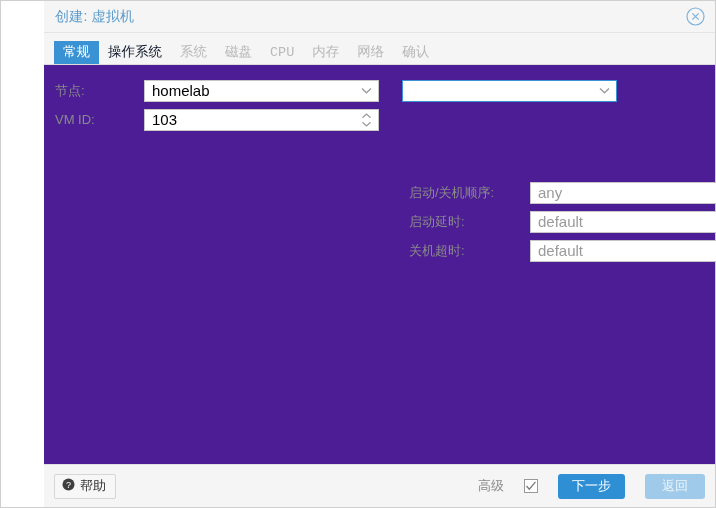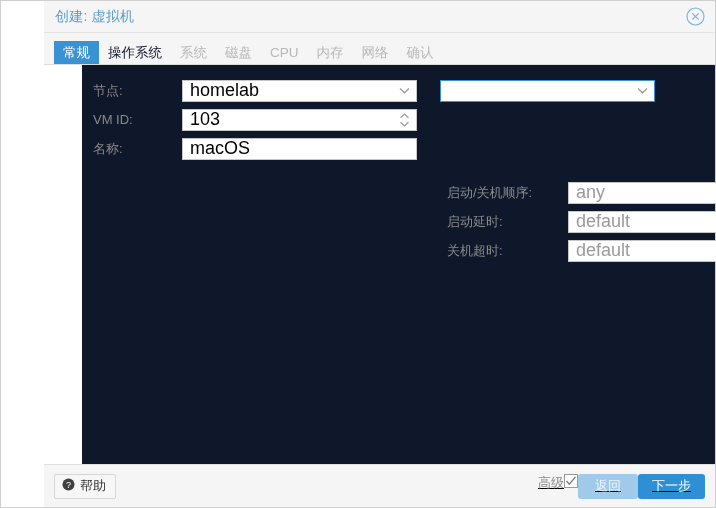--- a/index.html
+++ b/index.html
@@ -60,20 +60,21 @@
   .tabbar {
     position: relative;
     height: 32px;
     flex: 0 0 32px;
     background: #f5f5f5;
     border-bottom: 1px solid #dcdcdc;
     display: flex;
     align-items: center;
     padding-left: 10px;
     box-sizing: border-box;
+    font-family: Liberation Mono, monospace;
   }
   .tab {
     height: 23px;
     line-height: 23px;
     padding: 0 9px;
     margin-top: 8px;
     font-size: 13.5px;
     color: #b8b8b8;
     white-space: nowrap;
     cursor: pointer;
@@ -82,22 +83,21 @@
   .tab.enabled { color: #0f172a; }
   .tab.active {
     background: #3892d4;
     color: #ffffff;
   }
 
   
   .form-body {
     position: relative;
     flex: 1 1 auto;
-    background: #0f172a;
-    margin-left: 38px;
+    background: #4c1d95;
   }
 
   .col-left  { position: absolute; left: 0;   top: 0; width: 358px; }
   .col-right { position: absolute; left: 358px; top: 0; width: 357px; }
 
   .field {
     position: relative;
     height: 29px;
     display: flex;
     align-items: center;
@@ -118,21 +118,21 @@
     border: 1px solid #c6c6c6;
     display: flex;
     align-items: center;
   }
   .col-left  .control { width: 235px; }
   .col-right .control { width: 215px; }
   .control.focused { border: 1px solid #3892d4; }
 
   .control .value {
     padding-left: 7px;
-    font-size: 18px;
+    font-size: 15px;
     color: #000000;
     white-space: nowrap;
     overflow: hidden;
   }
   .control .value.placeholder { color: #9a9a9a; }
 
   .arrow-down {
     position: absolute;
     right: 6px;
     top: 0;
@@ -186,22 +186,22 @@
     border: 1px solid #d6d6d6;
     border-radius: 2px;
     font-size: 13px;
     color: #333333;
     cursor: pointer;
     white-space: nowrap;
   }
   .footer-right {
     margin-left: auto;
     display: flex;
-    gap: 0;
-    text-decoration: underline;
+    align-items: center;
+    gap: 20px;
   }
   .adv-label {
     font-size: 13px;
     color: #8a8a8a;
     white-space: nowrap;
   }
   .adv-check {
     width: 14px;
     height: 14px;
     box-sizing: border-box;
@@ -280,26 +280,20 @@
             <svg width="11" height="6" viewBox="0 0 11 6">
                 <path d="M1.5 4.8 L5.5 1 L9.5 4.8" fill="none" stroke="#9b9b9b" stroke-width="1.2"></path>
               </svg>
             <svg width="11" height="6" viewBox="0 0 11 6">
                 <path d="M1.5 1.2 L5.5 5 L9.5 1.2" fill="none" stroke="#9b9b9b" stroke-width="1.2"></path>
               </svg>
           </span>
         </div>
       </div>
 
-      <div class="field">
-        <div class="field-label">名称:</div>
-        <div class="control">
-          <span class="value">macOS</span>
-        </div>
-      </div>
 
 
     </div>
 
     <div class="col-right">
 
       <div class="field" style="margin-top:11px;">
         <div class="control focused">
           <span class="value"></span>
           <span class="arrow-down">
@@ -345,18 +339,18 @@
       <span>帮助</span>
     </div>
 
     <div class="footer-right">
       <span class="adv-label">高级</span>
       <span class="adv-check">
         <svg width="12" height="12" viewBox="0 0 12 12">
           <path d="M1.5 6 L4.3 9.2 L10.5 1.8" fill="none" stroke="#7a7a7a" stroke-width="1.3"></path>
         </svg>
       </span>
+      <button class="btn primary">下一步</button>
       <button class="btn disabled">返回</button>
-      <button class="btn primary">下一步</button>
     </div>
   </div>
 
 </div>
 
 </body></html>

